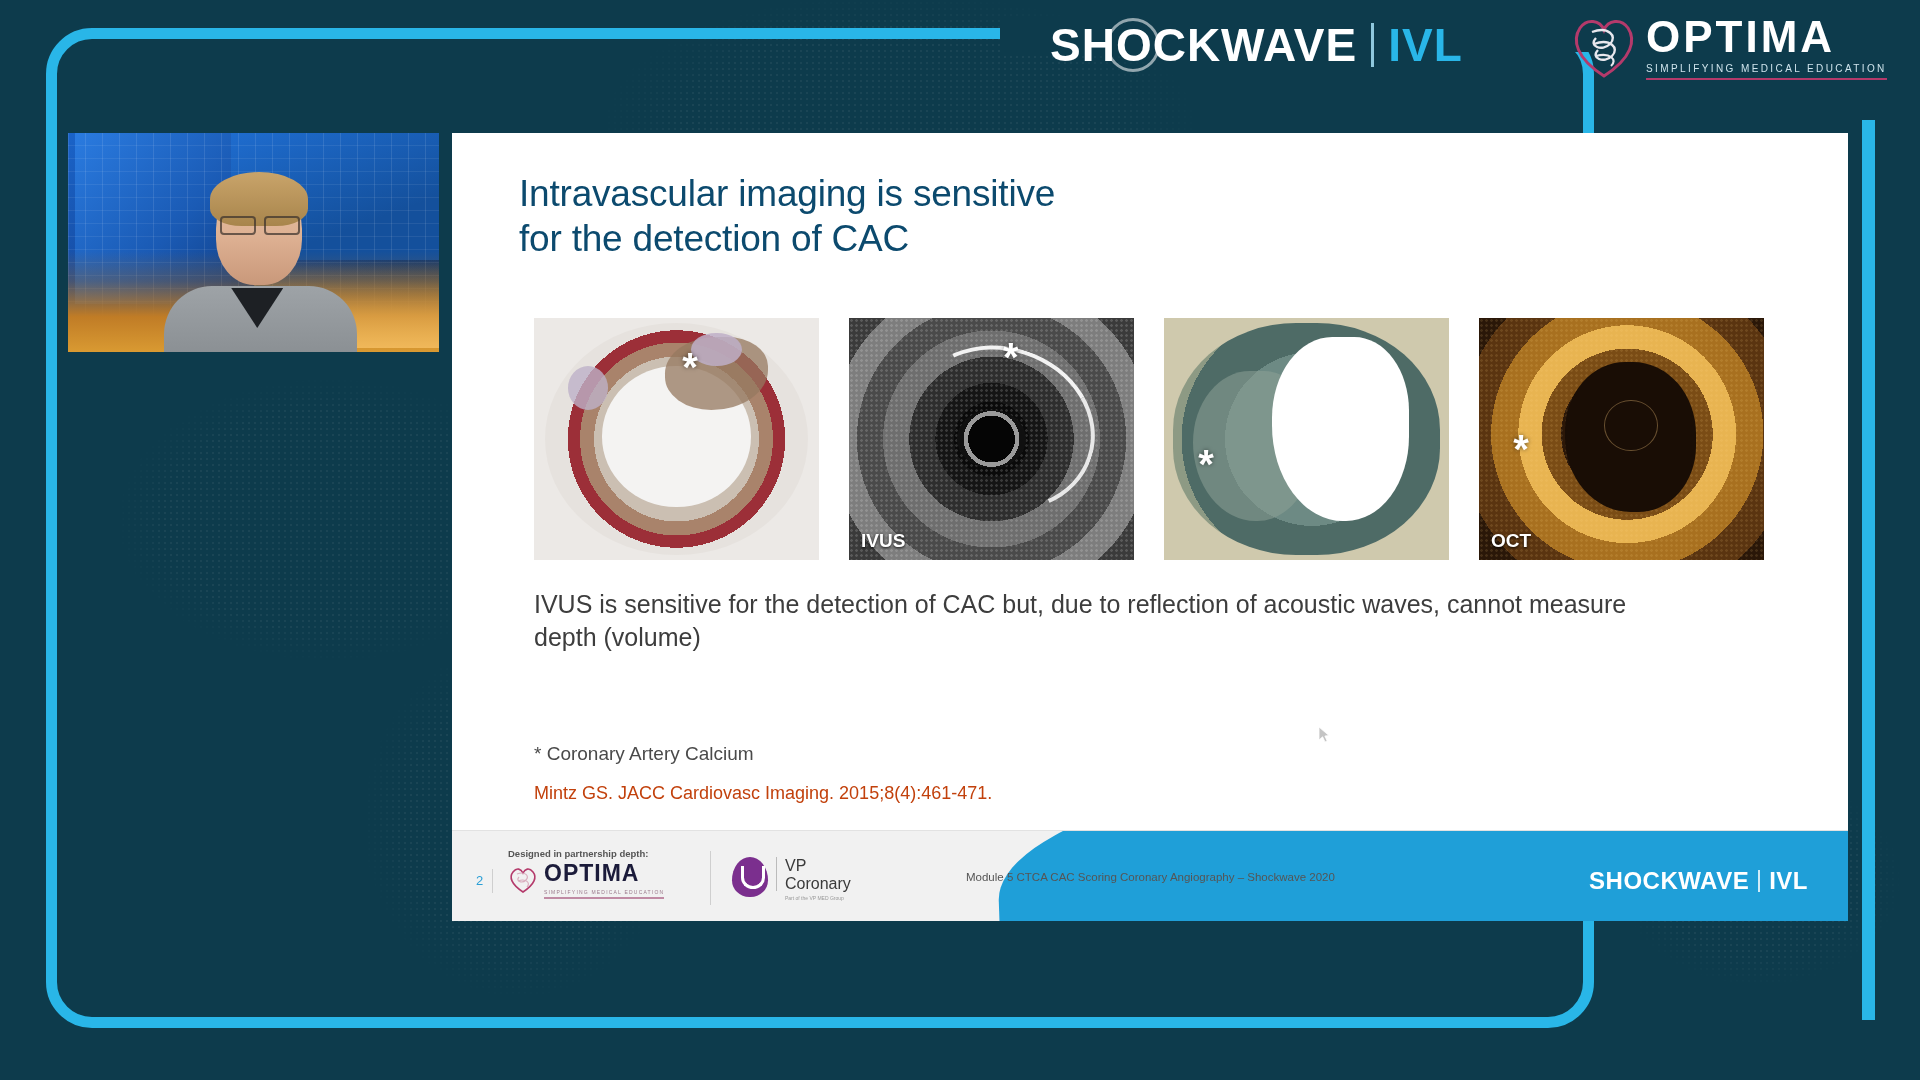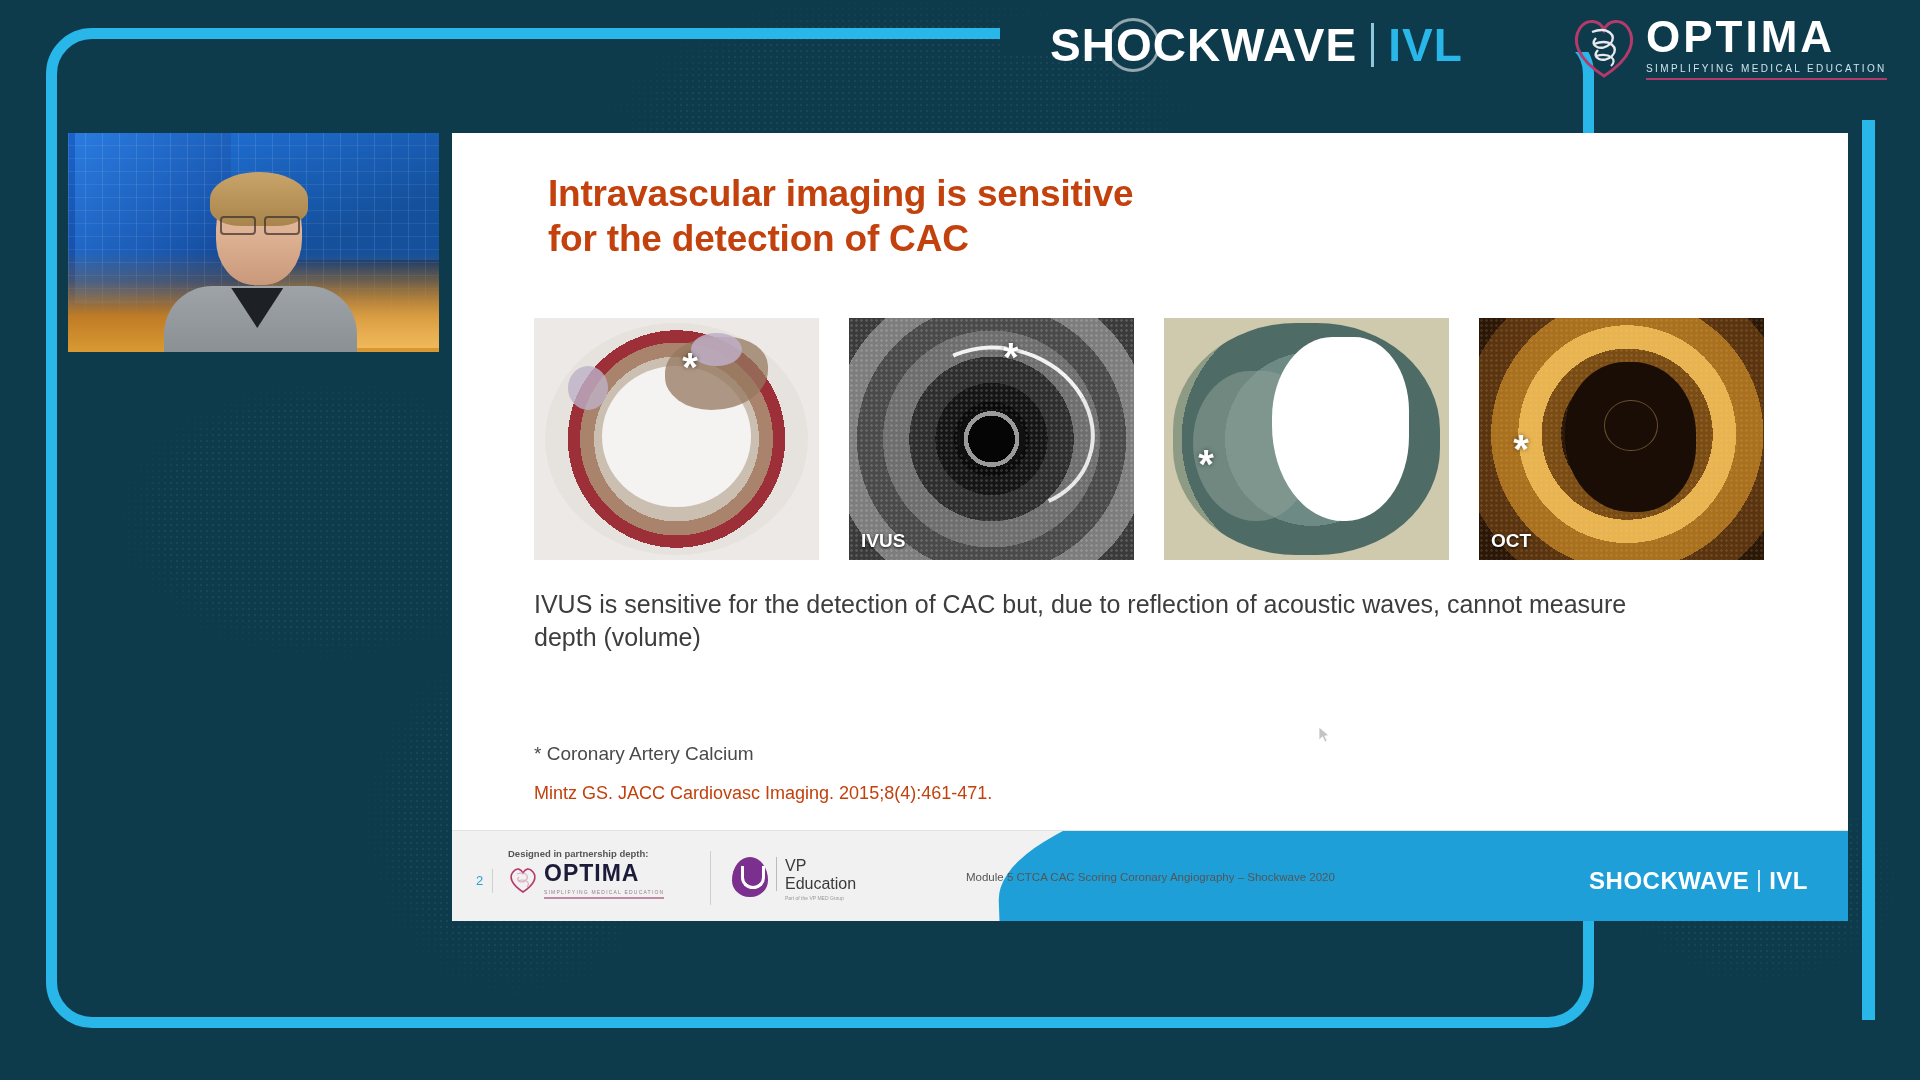--- a/index.html
+++ b/index.html
@@ -120,22 +120,22 @@
     position:absolute;left:44%;bottom:11%;width:52px;height:40px;
     background:#1d2024;clip-path:polygon(50% 100%,0 0,100% 0);
   }
 
   
   #slide{
     position:absolute;left:452px;top:133px;width:1396px;height:788px;
     background:#ffffff;
   }
   #slide-title{
-    position:absolute;left:96px;top:38px;width:900px;
-    color:#c2410c;font-size:37px;font-weight:bold;line-height:1.22;
+    position:absolute;left:67px;top:38px;width:900px;
+    color:#0c4a6e;font-size:37px;font-weight:normal;line-height:1.22;
     letter-spacing:-.2px;
   }
 
   #img-row{position:absolute;left:82px;top:185px;width:1230px;height:242px;}
   .img-card{position:absolute;top:0;height:242px;overflow:hidden;}
   .img-card.histo1{left:0;width:285px;}
   .img-card.ivus{left:315px;width:285px;}
   .img-card.histo2{left:630px;width:285px;}
   .img-card.oct{left:945px;width:285px;}
 
@@ -401,21 +401,21 @@
       </div>
     </div>
 
     <div id="footer-div2"></div>
 
     <div id="vp-footer">
       <div class="vp-shield"></div>
       <div class="vp-div"></div>
       <div>
         <div class="vp-txt">VP</div>
-        <div class="vp-txt">Education</div>
+        <div class="vp-txt">Coronary</div>
         <div class="vp-sub">Part of the VP MED Group</div>
       </div>
     </div>
 
     <div id="module-text">Module 5 CTCA CAC Scoring Coronary Angiography – Shockwave 2020</div>
 
     <div id="footer-sw-logo">
       <div class="fsw-word">SHOCKWAVE</div>
       <div class="fsw-bar"></div>
       <div class="fsw-word">IVL</div>

